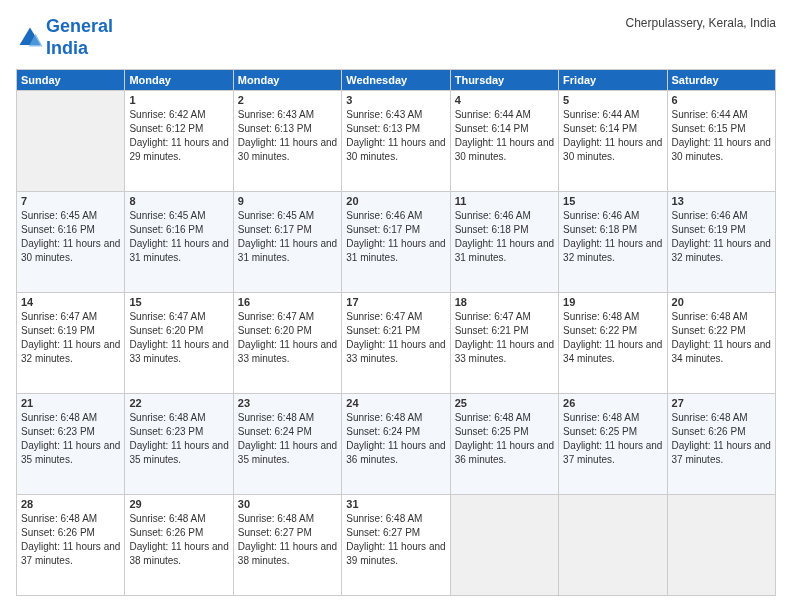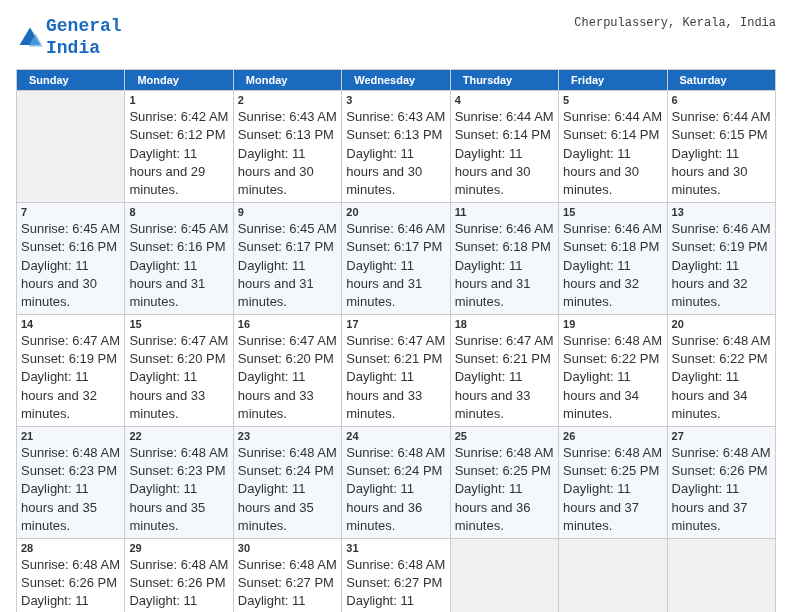--- a/index.html
+++ b/index.html
@@ -15,21 +15,20 @@
       height: 612px;
       padding: 16px;
       display: flex;
       flex-direction: column;
     }
     .header {
       display: flex;
       justify-content: space-between;
       align-items: flex-start;
       margin-bottom: 10px;
-      font-family: Liberation Mono, monospace;
     }
     .logo {
       display: flex;
       align-items: center;
     }
     .logo-text {
       font-size: 18px;
       font-weight: bold;
       color: #333;
       line-height: 1.2;
@@ -58,39 +57,39 @@
       width: 100%;
       border-collapse: collapse;
       flex: 1;
       table-layout: fixed;
     }
     .calendar-table thead tr th {
       background: #1a6bbf;
       color: #fff;
       font-size: 11px;
       font-weight: bold;
-      padding: 4px 12px;
+      padding: 4px 4px;
       text-align: left;
       border: 1px solid #ccc;
     }
     .calendar-table tbody tr td {
       border: 1px solid #ccc;
       vertical-align: top;
       padding: 3px 4px;
       font-size: 9px;
       color: #333;
       height: 80px;
     }
     .day-num {
       font-size: 11px;
       font-weight: bold;
       margin-bottom: 2px;
     }
     .day-info {
-      font-size: 13px;
+      font-size: 10px;
       line-height: 1.4;
       color: #333;
     }
     .empty-cell {
       background: #f9f9f9;
     }
     tbody tr:nth-child(odd) td {
       background: #fff;
     }
     tbody tr:nth-child(even) td {

